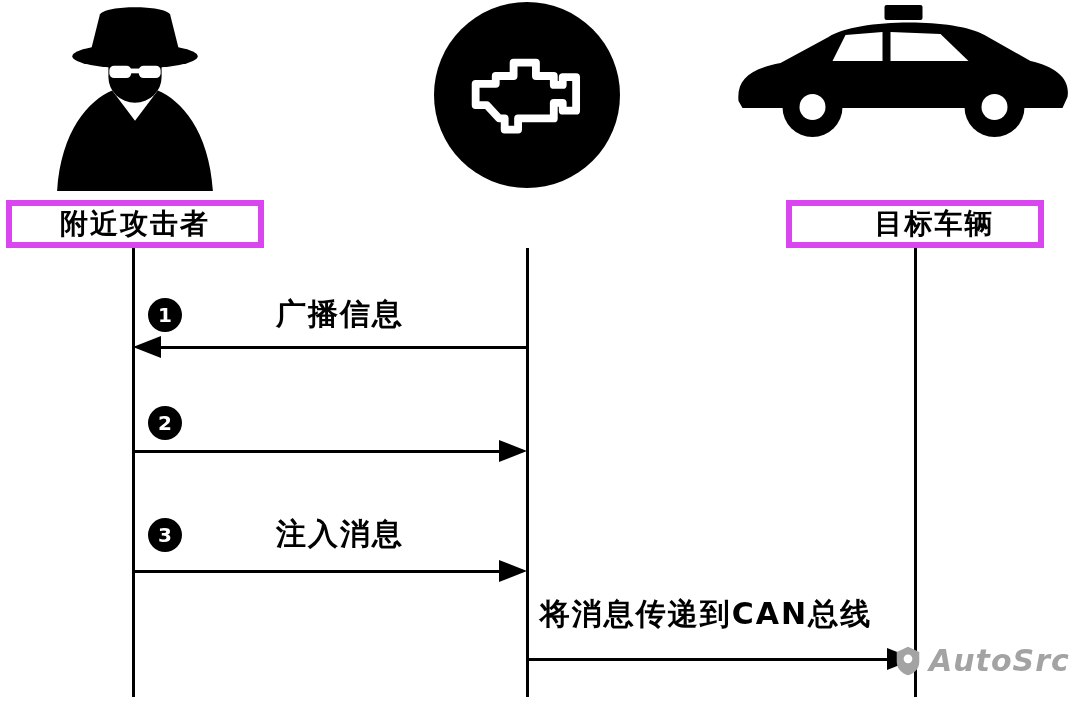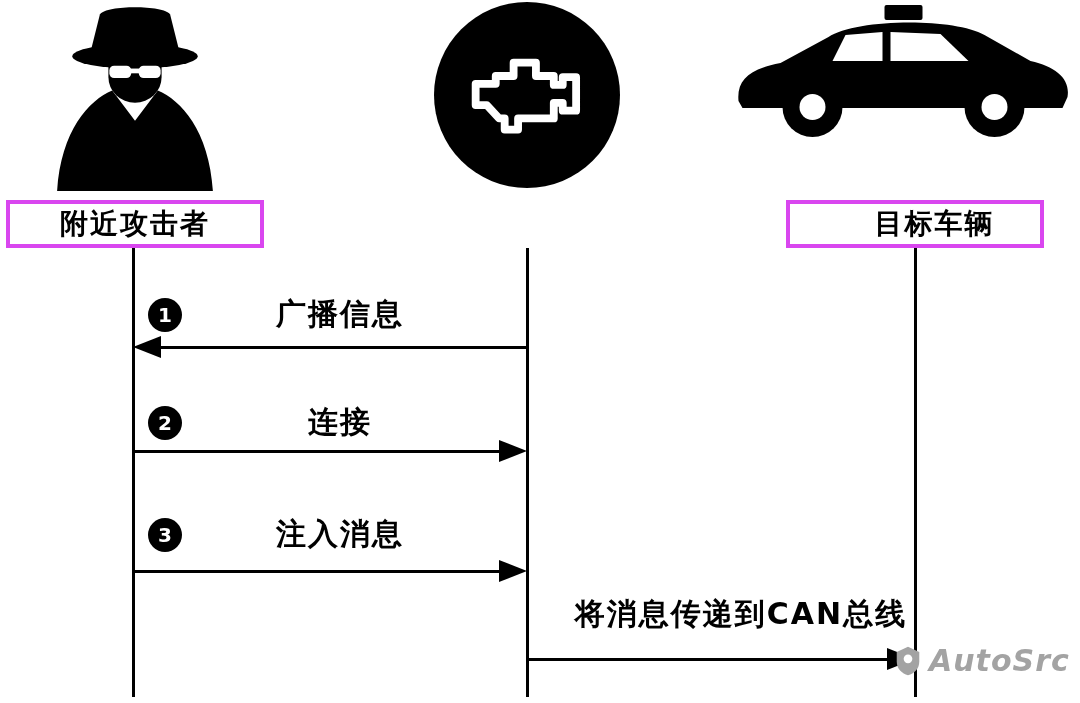--- a/index.html
+++ b/index.html
@@ -12,21 +12,21 @@
     font-family: "DejaVu Sans", "Liberation Sans", sans-serif;
     color: #000000;
     overflow: hidden;
   }
   .actor-icon { position: absolute; }
   .actor-box {
     position: absolute;
     top: 200px;
     height: 48px;
     width: 258px;
-    border: 4px solid #d946ef;
+    border: 6px solid #d946ef;
     background: #fff;
     display: flex;
     align-items: center;
     justify-content: center;
     font-size: 28px;
     font-weight: 600;
     letter-spacing: 2px;
   }
   .lifeline {
     position: absolute;
@@ -140,30 +140,29 @@
   <div class="lifeline" style="left:132px;"></div>
   <div class="lifeline" style="left:526px;"></div>
   <div class="lifeline" style="left:914px;"></div>
 
   <div class="badge" style="left:148px; top:298px;">1</div>
   <div class="msg-label" style="left:190px; top:294px; width:300px;">广播信息</div>
   <div class="line" style="left:160px; top:346px; width:367px;"></div>
   <div class="arrow-left" style="left:133px; top:336px;"></div>
 
   <div class="badge" style="left:148px; top:406px;">2</div>
-  <div class="msg-label" style="left:190px; top:402px; width:300px;">连接</div>
   <div class="line" style="left:133px; top:450px; width:366px;"></div>
   <div class="arrow-right" style="left:499px; top:440px;"></div>
 
   <div class="badge" style="left:148px; top:518px;">3</div>
   <div class="msg-label" style="left:190px; top:514px; width:300px;">注入消息</div>
   <div class="line" style="left:133px; top:570px; width:366px;"></div>
   <div class="arrow-right" style="left:499px; top:560px;"></div>
 
-  <div class="msg-label" style="left:551px; top:594px; width:380px;">将消息传递到CAN总线</div>
+  <div class="msg-label" style="left:516px; top:594px; width:380px;">将消息传递到CAN总线</div>
   <div class="line" style="left:526px; top:658px; width:361px;"></div>
   <div class="arrow-right" style="left:887px; top:648px;"></div>
 
   <div class="watermark">
     <span style="display:inline-flex;">
       <svg width="26" height="32" viewBox="0 0 30 35" xmlns="http://www.w3.org/2000/svg">
         <path fill="#a3a3a3" d="M15,1 L28,7 V18 C28,27 22,31.5 15,34 C8,31.5 2,27 2,18 V7 Z"></path>
         <circle fill="#ffffff" cx="15" cy="15" r="5"></circle>
       </svg>
     </span>

